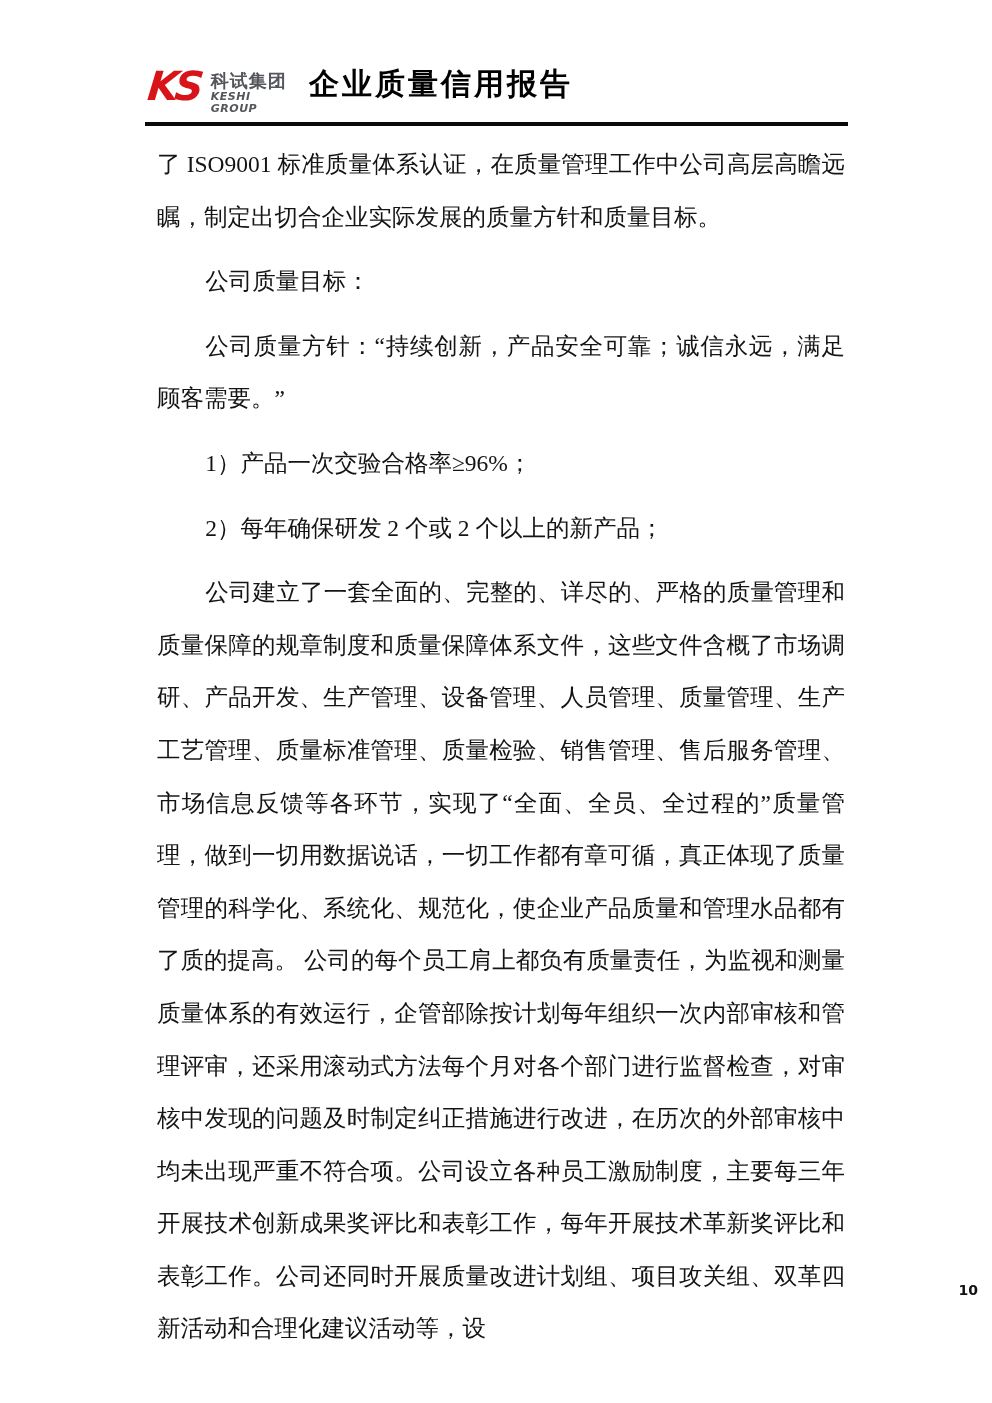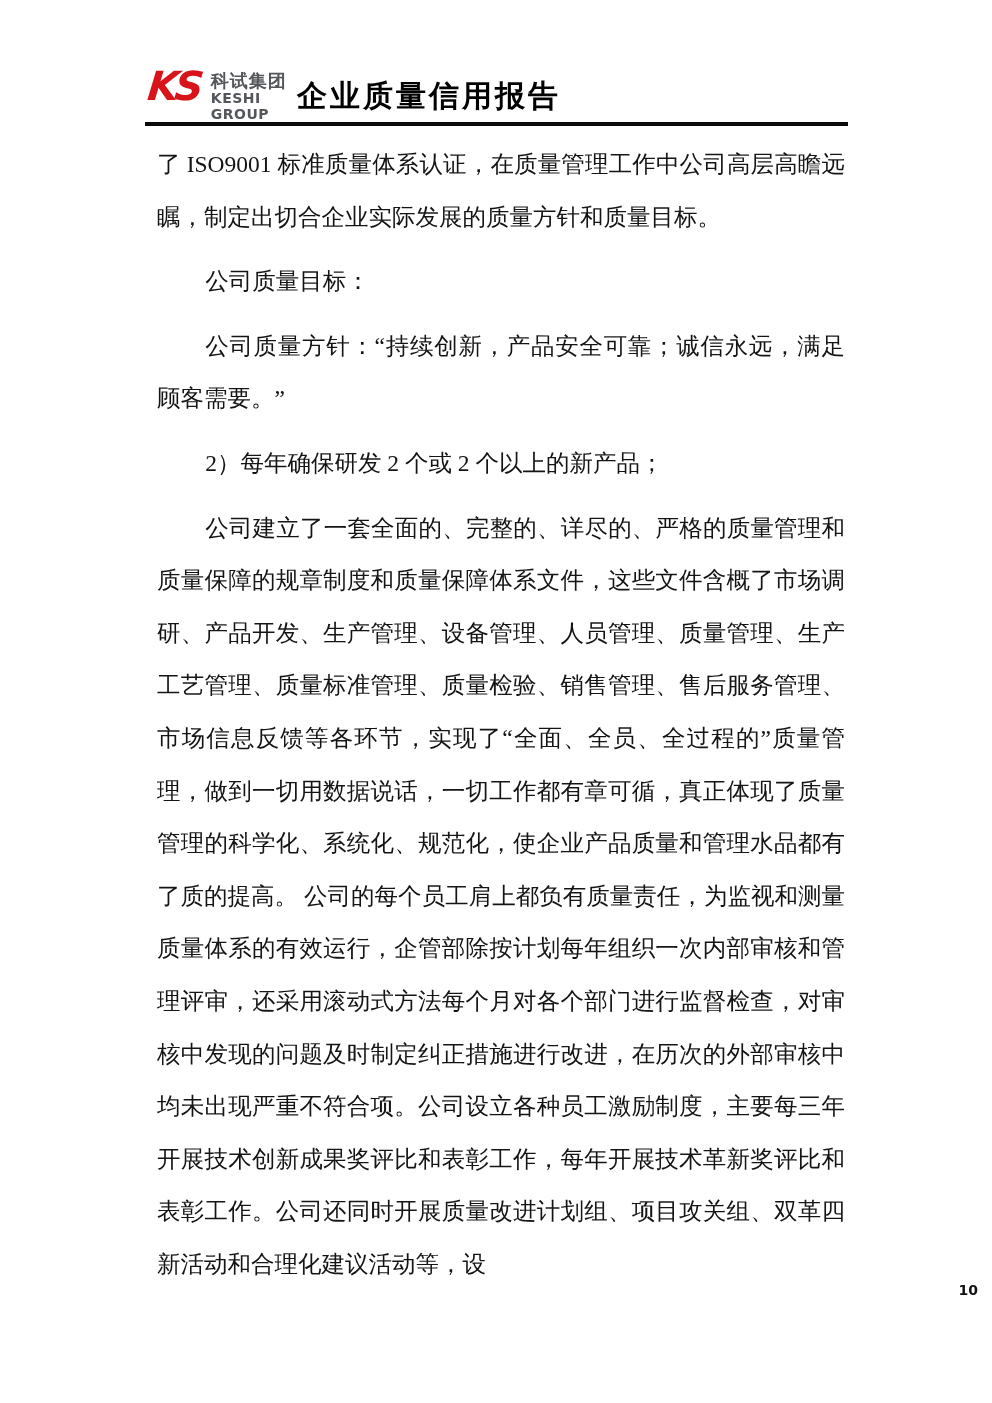--- a/index.html
+++ b/index.html
@@ -53,30 +53,31 @@
     font-weight: bold;
     padding-top: 1px;
   }
   .logo-cn {
     font-size: 18px;
     line-height: 1.12;
     letter-spacing: 1px;
     white-space: nowrap;
   }
   .logo-en {
-    font-size: 14px;
+    font-size: 11px;
     line-height: 1.12;
     letter-spacing: 0.5px;
     white-space: nowrap;
+    font-style: italic;
   }
   .title {
     position: absolute;
     left: 152px;
     bottom: 5px;
-    margin: 0;
+    margin: 12px;
     font-size: 30px;
     font-weight: bold;
     letter-spacing: 3px;
     color: #000000;
     white-space: nowrap;
     font-family: "Liberation Serif", "DejaVu Serif", serif;
   }
   
   .content {
     position: absolute;
@@ -123,20 +124,21 @@
         <span class="logo-en">GROUP</span>
       </span>
     </div>
     <h1 class="title">企业质量信用报告</h1>
   </header>
 
   <main class="content">
     <p>了 ISO9001 标准质量体系认证，在质量管理工作中公司高层高瞻远瞩，制定出切合企业实际发展的质量方针和质量目标。</p>
     <p class="indent">公司质量目标：</p>
     <p class="indent">公司质量方针：“持续创新，产品安全可靠；诚信永远，满足顾客需要。”</p>
+    <p class="indent">1）产品一次交验合格率≥96%；</p>
     <p class="indent">2）每年确保研发 2 个或 2 个以上的新产品；</p>
     <p class="indent">公司建立了一套全面的、完整的、详尽的、严格的质量管理和质量保障的规章制度和质量保障体系文件，这些文件含概了市场调研、产品开发、生产管理、设备管理、人员管理、质量管理、生产工艺管理、质量标准管理、质量检验、销售管理、售后服务管理、市场信息反馈等各环节，实现了“全面、全员、全过程的”质量管理，做到一切用数据说话，一切工作都有章可循，真正体现了质量管理的科学化、系统化、规范化，使企业产品质量和管理水品都有了质的提高。 公司的每个员工肩上都负有质量责任，为监视和测量质量体系的有效运行，企管部除按计划每年组织一次内部审核和管理评审，还采用滚动式方法每个月对各个部门进行监督检查，对审核中发现的问题及时制定纠正措施进行改进，在历次的外部审核中均未出现严重不符合项。公司设立各种员工激励制度，主要每三年开展技术创新成果奖评比和表彰工作，每年开展技术革新奖评比和表彰工作。公司还同时开展质量改进计划组、项目攻关组、双革四新活动和合理化建议活动等，设</p>
   </main>
 
   <footer>
     <div class="page-number">10</div>
   </footer>
 
 </div>
 

